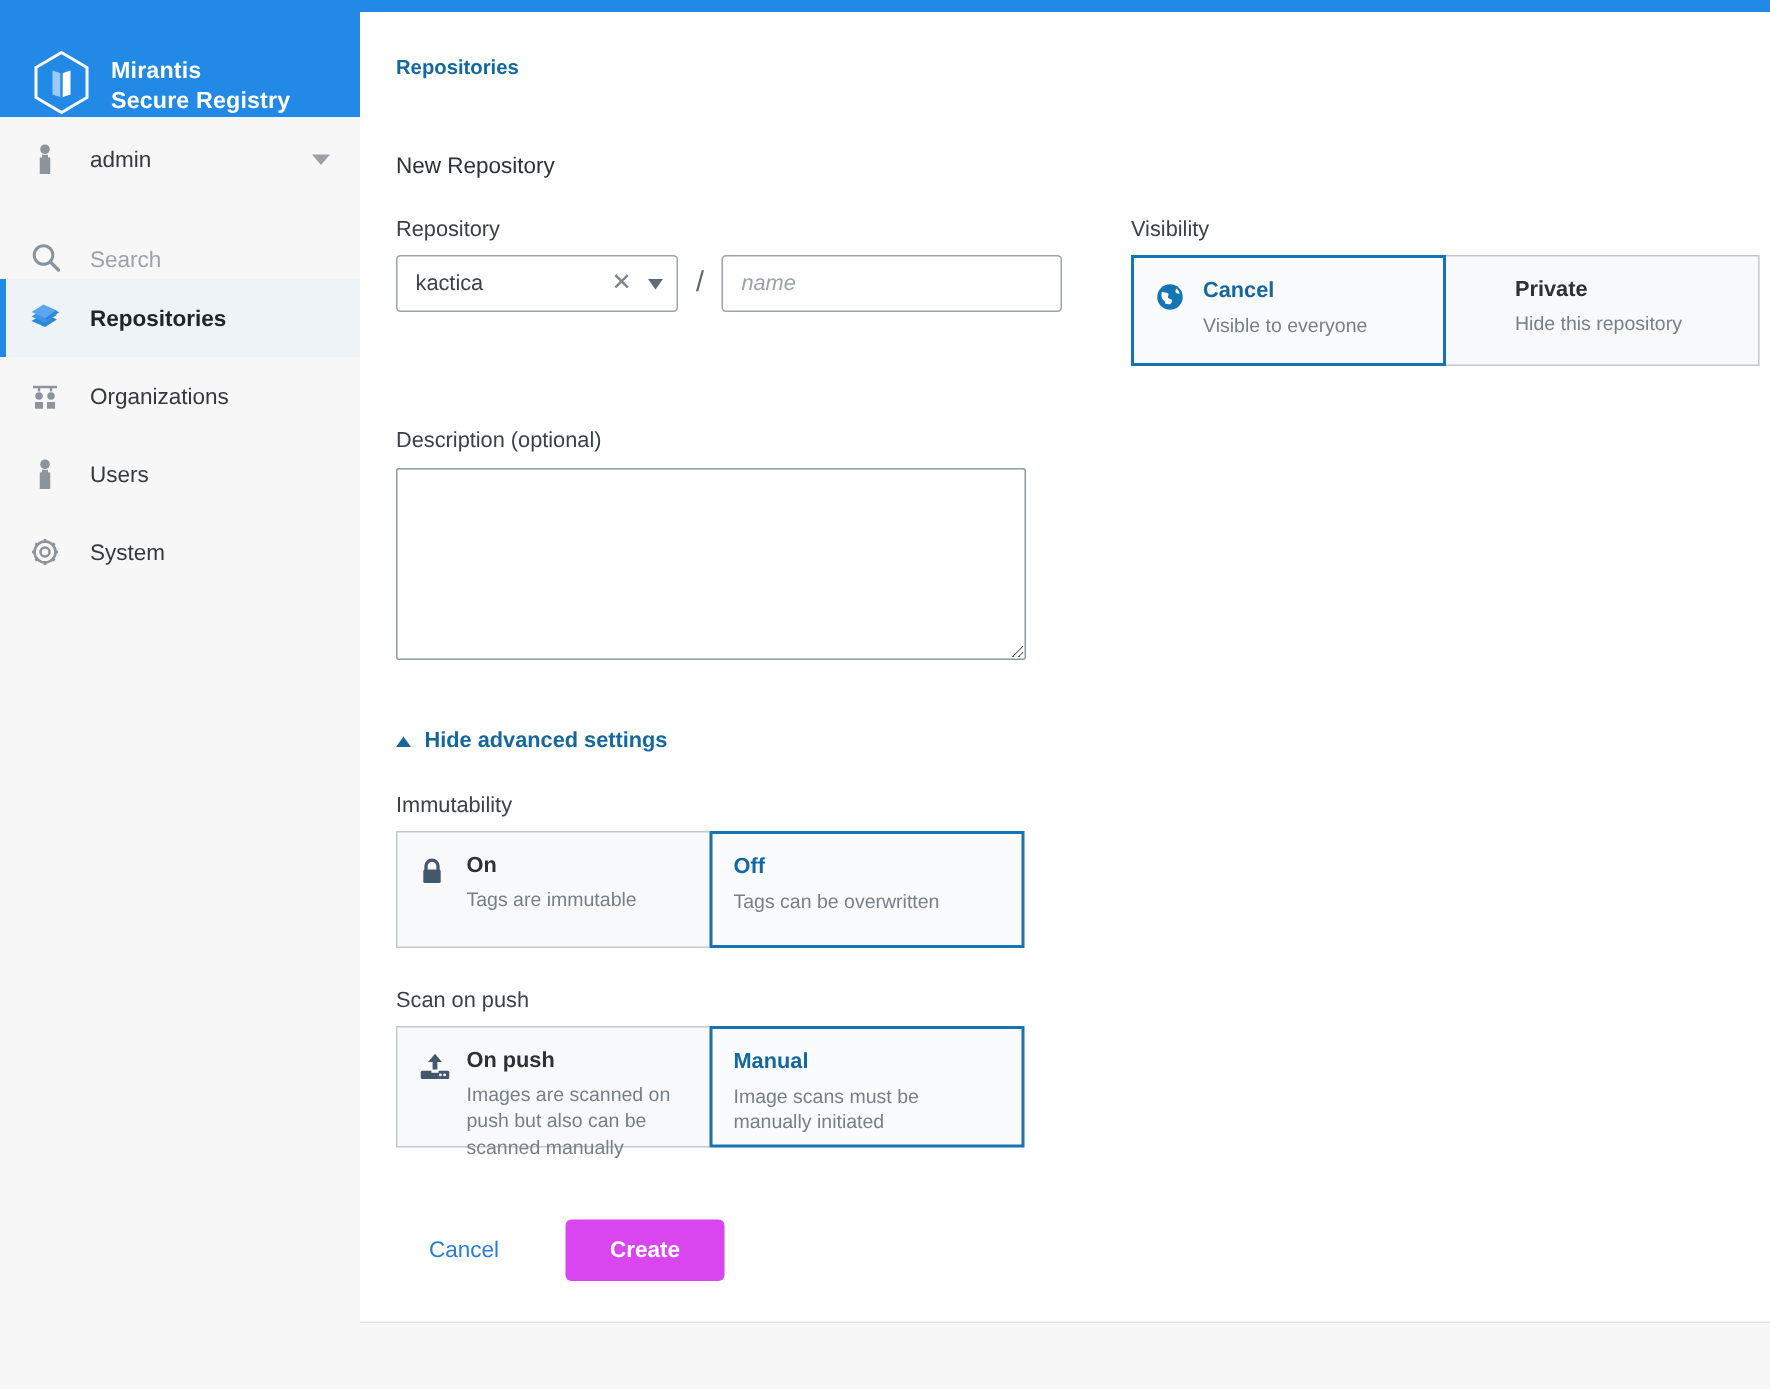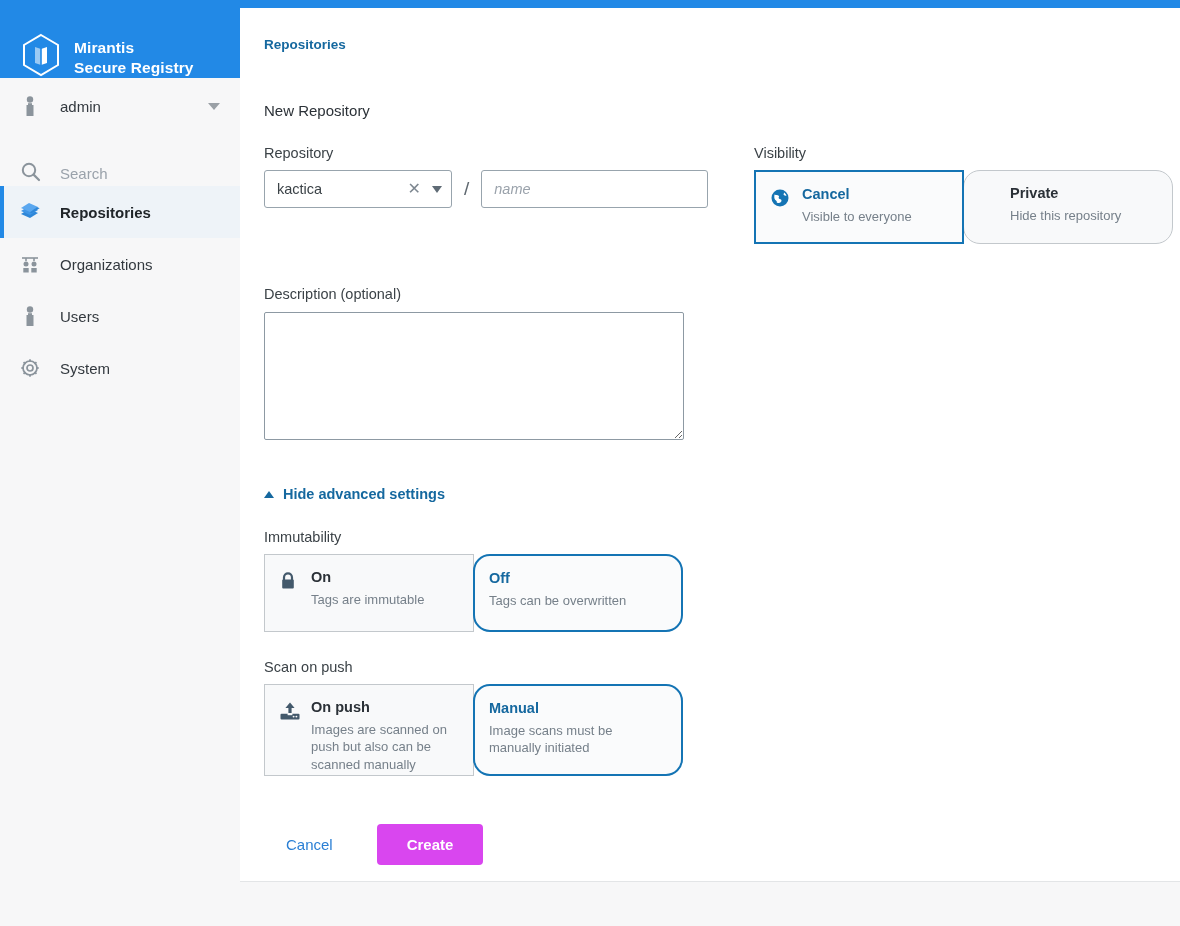--- a/index.html
+++ b/index.html
@@ -123,35 +123,35 @@
     color: #3b4247; padding: 8px; outline: none; display: block;
   }
 
   
   .card-group { display: flex; align-items: stretch; }
   .opt-card {
     border: 1px solid #c3c8cc; background: #f8f9fa;
     padding: 14px 16px 14px 14px; display: flex; cursor: pointer;
     position: relative;
   }
-  .opt-card + .opt-card { margin-left: -1px; border-radius: 17px; }
+  .opt-card + .opt-card { margin-left: -1px; }
   .opt-card.selected {
     border: 2px solid #1474b4; background: #fafbfc; z-index: 2;
   }
   .opt-icon { width: 32px; flex: 0 0 32px; padding-top: 2px; }
   .opt-body { }
   .opt-title { font-size: 14.5px; font-weight: bold; color: #2b3137; }
   .opt-title.blue { color: #15689f; }
   .opt-desc {
     font-size: 13px; color: #76808a; margin-top: 6px; line-height: 1.33;
   }
 
   .vis-group .opt-card { width: 210px; height: 74px; align-items: flex-start; }
   .imm-group .opt-card { width: 210px; height: 78px; align-items: flex-start; }
-  .scan-group .opt-card { width: 210px; height: 92px; align-items: flex-start; }
+  .scan-group .opt-card { width: 210px; height: 81px; align-items: flex-start; }
 
   .advanced {
     margin-top: 46px; display: flex; align-items: center;
     cursor: pointer; width: max-content;
   }
   .caret-up {
     width: 0; height: 0; border-left: 5.5px solid transparent;
     border-right: 5.5px solid transparent; border-bottom: 7px solid #15689f;
     margin-right: 9px;
   }

